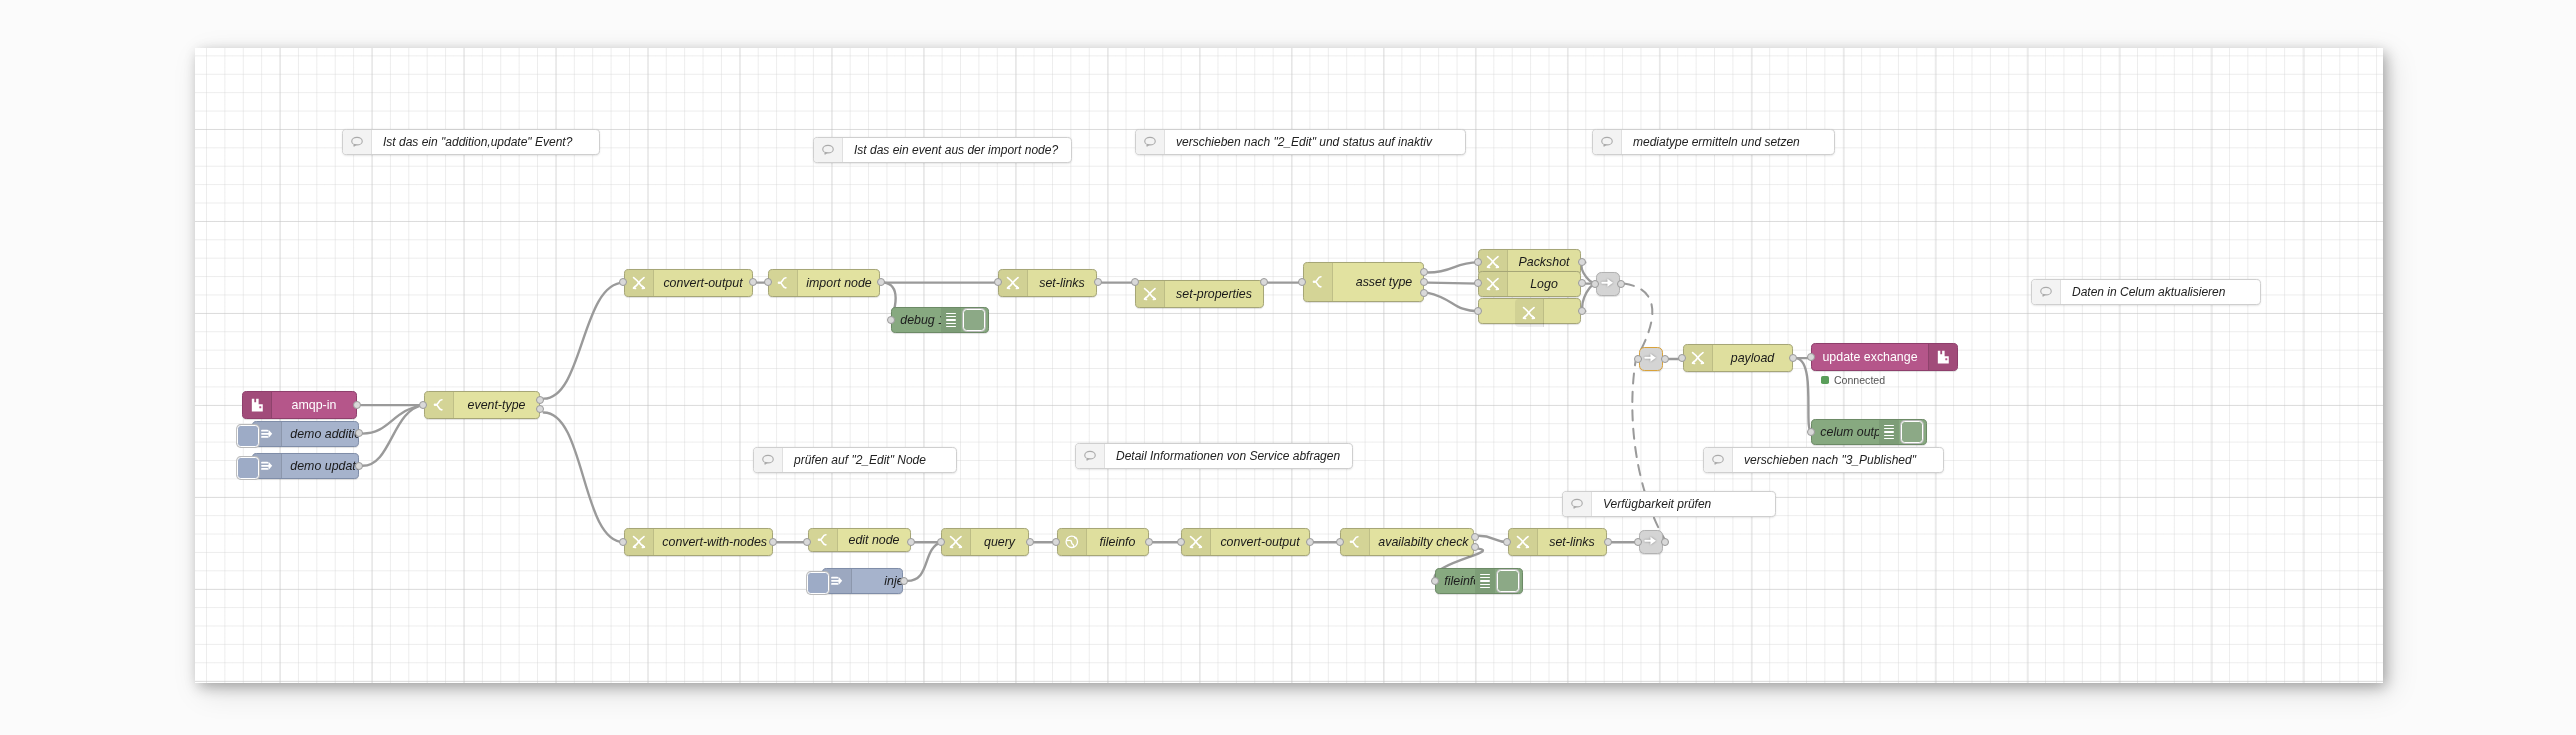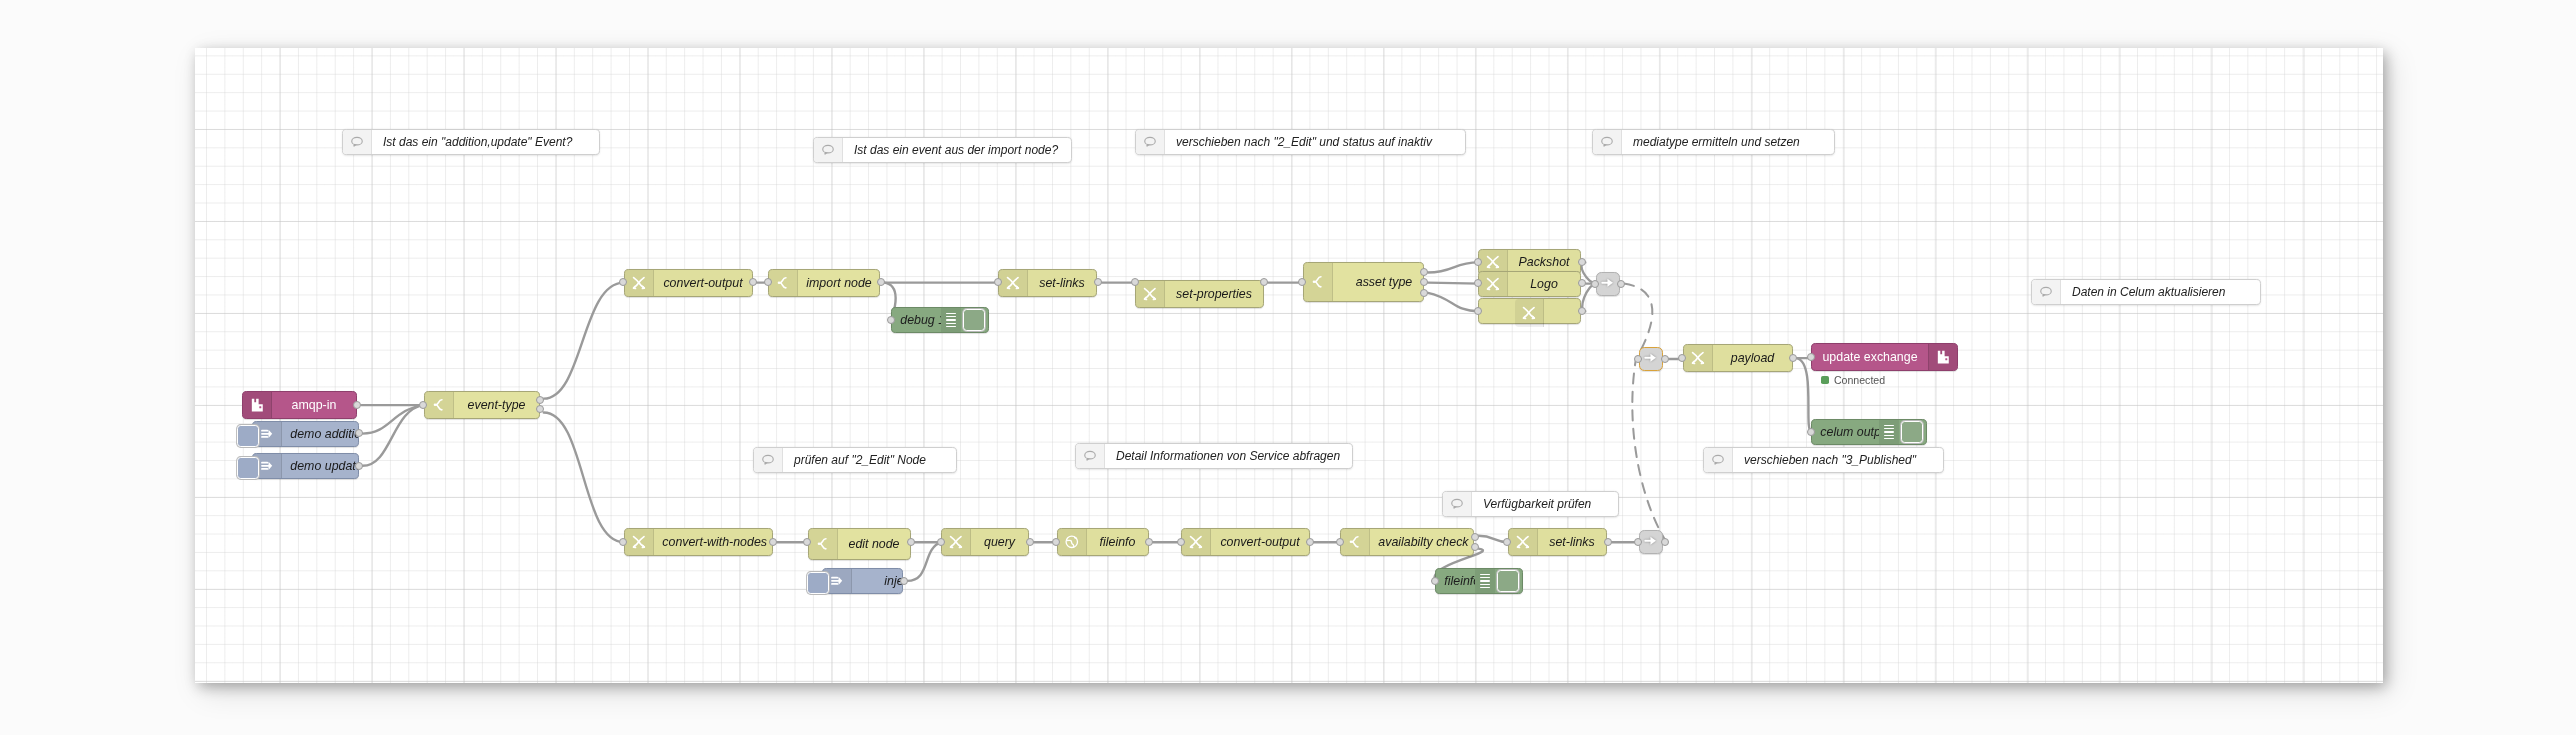--- a/index.html
+++ b/index.html
@@ -255,21 +255,21 @@
     </div>
     <div class="comment" id="cm6" style="left: 880px; top: 395px; width: 278px;">
       <span class="ico">
         <svg width="14" height="14" viewBox="0 0 16 16">
             <ellipse cx="8" cy="7" rx="6" ry="4.3" fill="none" stroke="#aaa" stroke-width="1.3"></ellipse>
             <path d="M5.5,10.4 L4.2,13 L7.2,10.9" fill="none" stroke="#aaa" stroke-width="1.3"></path>
           </svg>
       </span>
       <span class="lbl">Detail Informationen von Service abfragen</span>
     </div>
-    <div class="comment" id="cm7" style="left: 1247px; top: 399px; width: 177px; margin-top: 44px;">
+    <div class="comment" id="cm7" style="left: 1367px; top: 399px; width: 214px; margin-top: 44px;">
       <span class="ico">
         <svg width="14" height="14" viewBox="0 0 16 16">
             <ellipse cx="8" cy="7" rx="6" ry="4.3" fill="none" stroke="#aaa" stroke-width="1.3"></ellipse>
             <path d="M5.5,10.4 L4.2,13 L7.2,10.9" fill="none" stroke="#aaa" stroke-width="1.3"></path>
           </svg>
       </span>
       <span class="lbl">Verfügbarkeit prüfen</span>
     </div>
     <div class="comment" id="cm8" style="left: 1508px; top: 399px; width: 241px;">
       <span class="ico">
@@ -509,21 +509,21 @@
               <path d="M3,3 C3,3 7,6 9,9 C11,12 15,15 15,15" stroke="#fff" fill="none" stroke-width="1.9" stroke-linecap="round" stroke-linejoin="round"></path>
               <path d="M15,3 C15,3 11,6 9,9 C7,12 3,15 3,15" stroke="#fff" fill="none" stroke-width="1.9" stroke-linecap="round" stroke-linejoin="round"></path>
               <path d="M13.3,13 L15.4,15.2 L13.2,15.6" stroke="#fff" fill="none" stroke-width="1.9" stroke-linecap="round" stroke-linejoin="round"></path>
               <path d="M4.6,13.2 L3,15.3 L5.2,15.6" stroke="#fff" fill="none" stroke-width="1.9" stroke-linecap="round" stroke-linejoin="round"></path>
             </svg>
           </span>
           <span class="lbl">convert-with-nodes</span>
         </div>
         <span class="port" style="left: 424px; top: 490px;"></span>
         <span class="port" style="left: 574px; top: 490px;"></span>
-        <div class="node n-switch" style="left: 613px; top: 480px; width: 103px; height: 32px;">
+        <div class="node n-switch" style="left: 613px; top: 480px; width: 103px; height: 24px;">
           <span class="ico">
             <svg width="15.6" height="15.6" viewBox="0 0 18 18">
               <path d="M12.6,3.2 C8,3.2 9.6,9 5.2,9 C9.6,9 8,14.8 12.6,14.8" stroke="#fff" fill="none" stroke-width="1.9" stroke-linecap="round" stroke-linejoin="round"></path>
               <circle cx="4.6" cy="9" r="1.5" fill="#fff" stroke="none"></circle>
             </svg>
           </span>
           <span class="lbl">edit node</span>
         </div>
         <span class="port" style="left: 608px; top: 490px;"></span>
         <span class="port" style="left: 712px; top: 490px;"></span>

